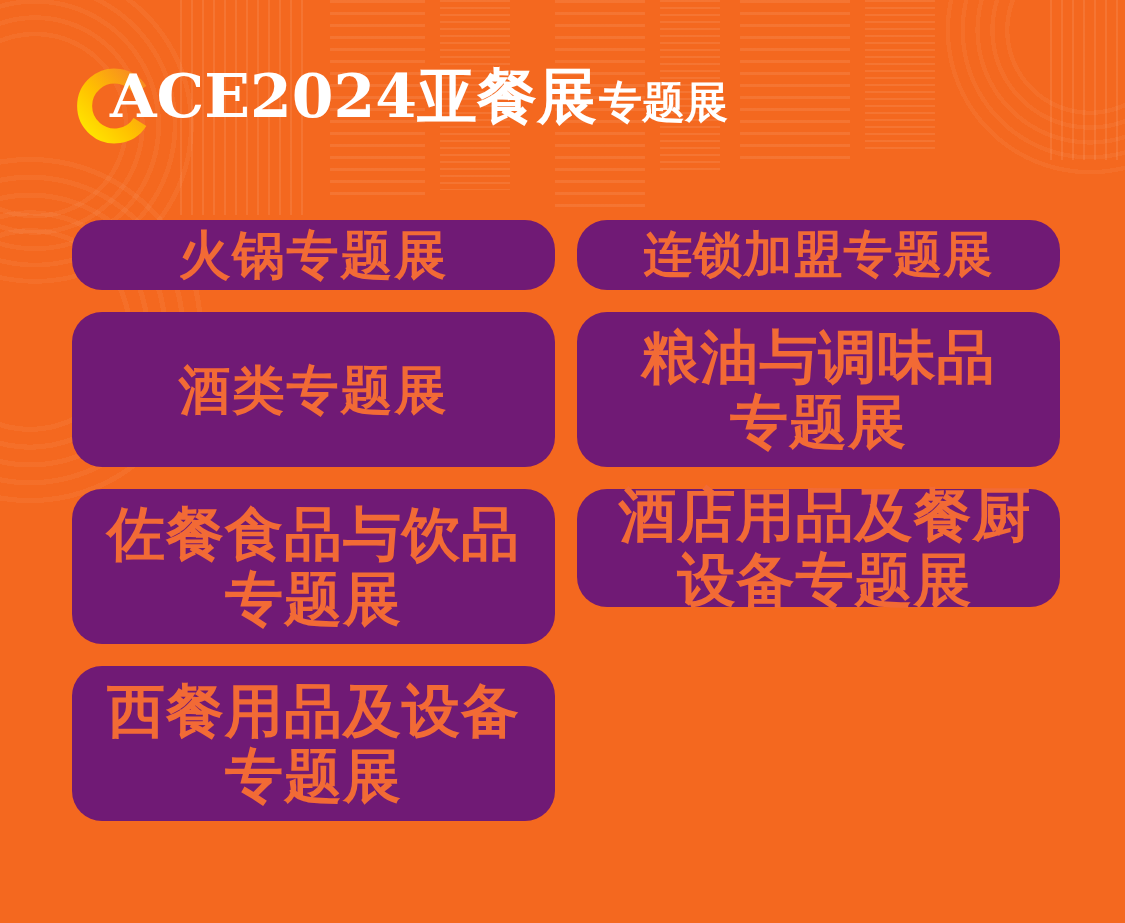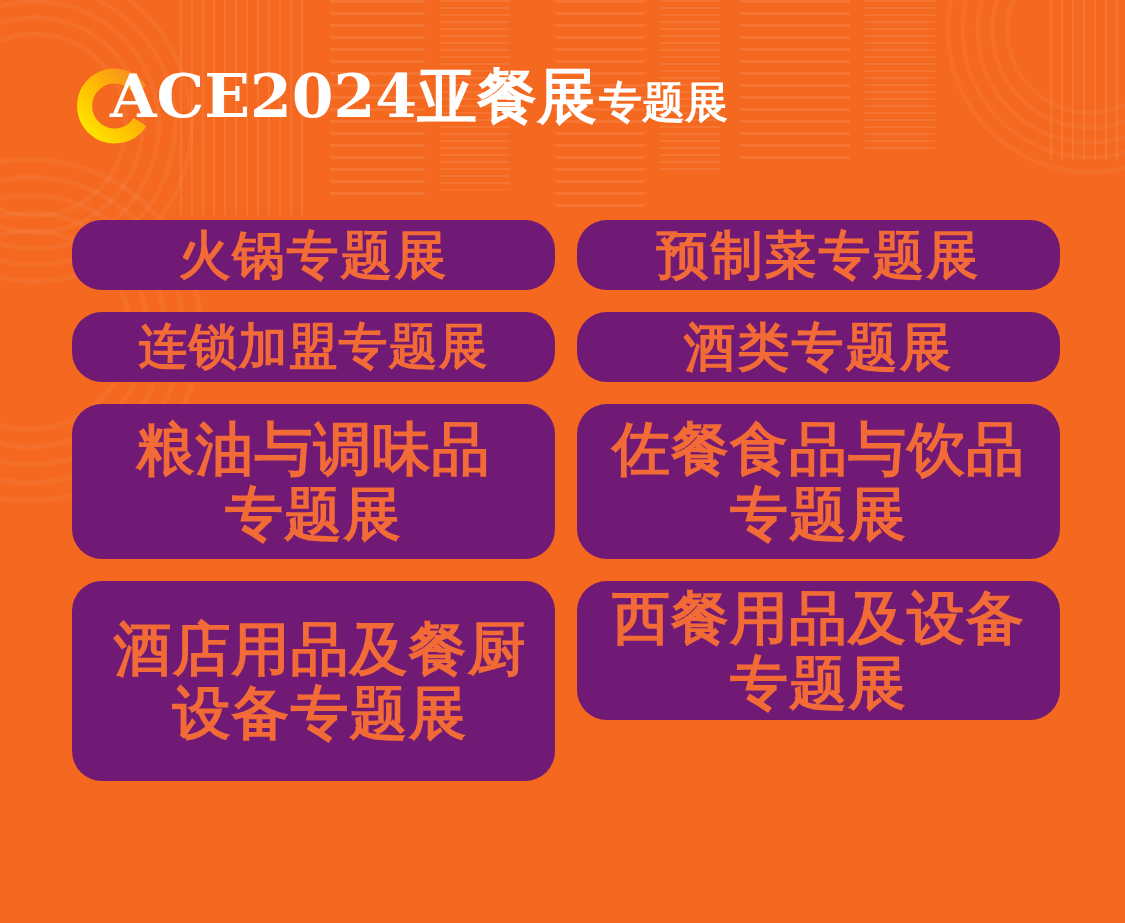--- a/index.html
+++ b/index.html
@@ -180,46 +180,43 @@
     <span class="title-main">ACE2024亚餐展</span>
     <span class="title-sub">专题展</span>
   </div>
 
   <div class="grid">
 
     <div class="card row-1">
       <span class="card-label size-xl">火锅专题展</span>
     </div>
 
-    <div class="card row-1">
-      <span class="card-label size-xl">预制菜专题展</span>
-    </div>
 
     <div class="card row-2">
       <span class="card-label size-lg">连锁加盟专题展</span>
     </div>
 
     <div class="card row-2">
       <span class="card-label size-xl">酒类专题展</span>
     </div>
 
     <div class="card row-3" style="height:155px;">
       <span class="card-label size-md">粮油与调味品
 专题展</span>
     </div>
 
     <div class="card row-3" style="height:155px;">
       <span class="card-label size-md">佐餐食品与饮品
 专题展</span>
     </div>
 
-    <div class="card row-4" style="height:200px;padding-left:27px;">
+    <div class="card row-4" style="height:118px;padding-left:27px;">
       <span class="card-label size-md">酒店用品及餐厨
 设备专题展</span>
     </div>
 
-    <div class="card row-4" style="height:139px;">
+    <div class="card row-4" style="height:155px;">
       <span class="card-label size-md">西餐用品及设备
 专题展</span>
     </div>
 
   </div>
 </div>
 
 </body></html>

